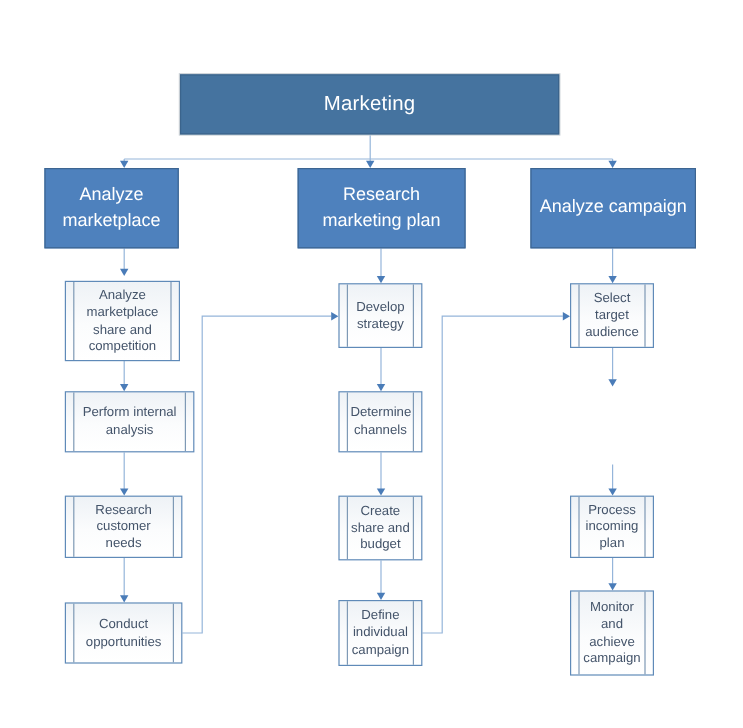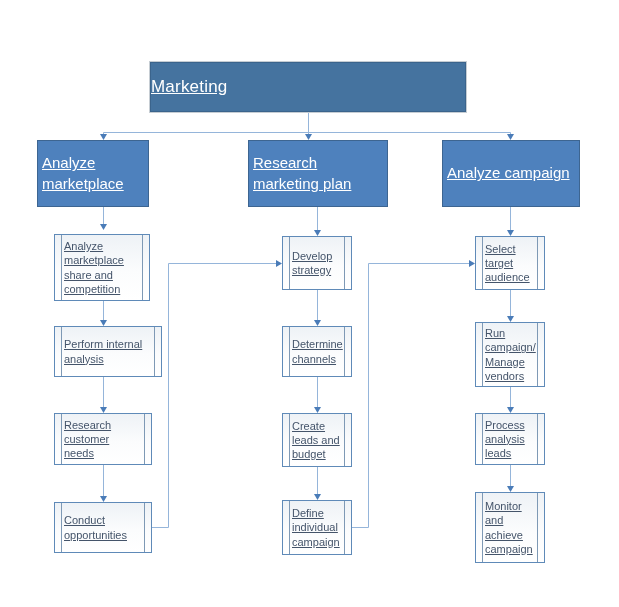--- a/index.html
+++ b/index.html
@@ -3,21 +3,21 @@
 <meta charset="utf-8">
 <style>
   html,body{margin:0;padding:0;background:#ffffff;}
   .canvas{
     position:relative;width:619px;height:607px;background:#ffffff;
     font-family:"Liberation Sans", sans-serif;overflow:hidden;
   }
   .connectors{position:absolute;left:0;top:0;pointer-events:none;}
   .box{
     position:absolute;display:flex;align-items:center;justify-content:center;
-    box-sizing:border-box;text-decoration:underline;
+    text-align:center;box-sizing:border-box;
   }
   .l1{
     background:#45739f;border:1px solid #3b648c;color:#ffffff;
     font-size:17px;letter-spacing:.2px;
     box-shadow:0 0 0 1px #c6cdd3;
   }
   .l2{
     background:#4e81bd;border:1px solid #3d6591;color:#ffffff;
     font-size:15px;line-height:1.35;padding:2px 4px;
   }
@@ -128,42 +128,37 @@
     <span class="lbl">Develop strategy</span>
   </div>
   <div class="box step" style="left:282px;top:326px;width:70px;height:51px">
     <div class="strip left"></div>
     <div class="strip right"></div>
     <span class="lbl">Determine channels</span>
   </div>
   <div class="box step" style="left:282px;top:413px;width:70px;height:54px">
     <div class="strip left"></div>
     <div class="strip right"></div>
-    <span class="lbl">Create leads and budget</span>
+    <span class="lbl">Create share and budget</span>
   </div>
   <div class="box step" style="left:282px;top:500px;width:70px;height:55px">
     <div class="strip left"></div>
     <div class="strip right"></div>
     <span class="lbl">Define individual campaign</span>
   </div>
 
   <div class="box step" style="left:475px;top:236px;width:70px;height:54px">
     <div class="strip left"></div>
     <div class="strip right"></div>
     <span class="lbl">Select target audience</span>
   </div>
-  <div class="box step" style="left:475px;top:322px;width:70px;height:65px">
-    <div class="strip left"></div>
-    <div class="strip right"></div>
-    <span class="lbl">Run campaign/ Manage vendors</span>
-  </div>
   <div class="box step" style="left:475px;top:413px;width:70px;height:52px">
     <div class="strip left"></div>
     <div class="strip right"></div>
-    <span class="lbl">Process analysis leads</span>
+    <span class="lbl">Process incoming plan</span>
   </div>
   <div class="box step" style="left:475px;top:492px;width:70px;height:71px">
     <div class="strip left"></div>
     <div class="strip right"></div>
     <span class="lbl">Monitor and achieve campaign</span>
   </div>
 
 </div>
 
 </body></html>

